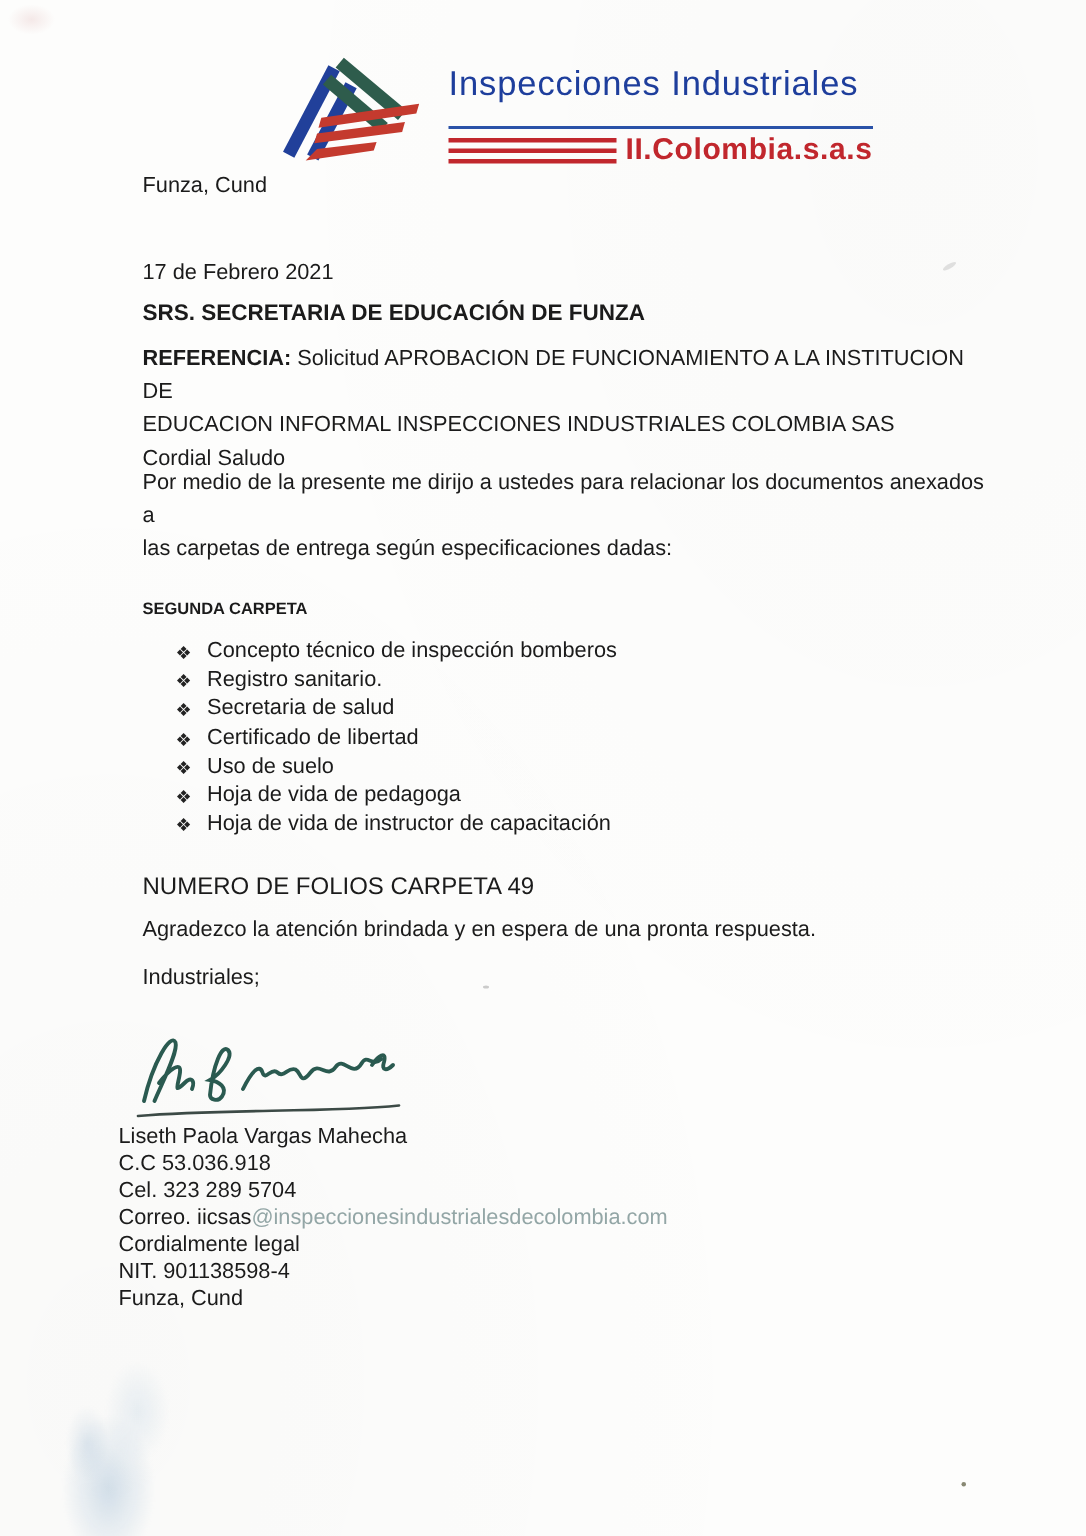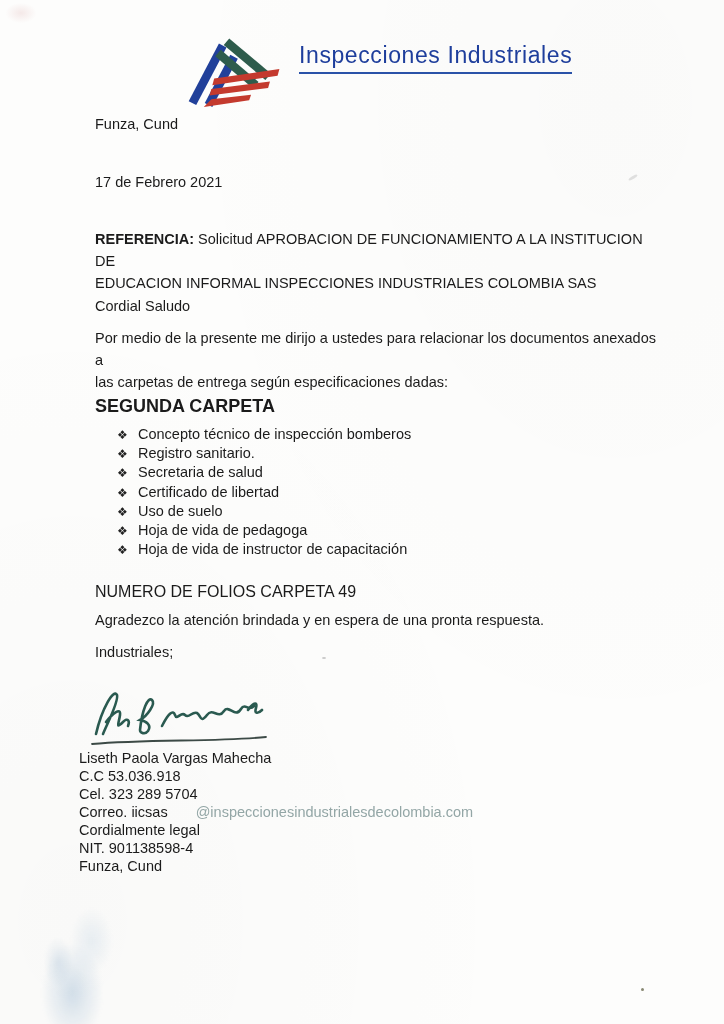--- a/index.html
+++ b/index.html
@@ -34,54 +34,54 @@
   .speck-a { position:absolute; left:641px; top:988px; width:3px; height:3px; border-radius:50%; background:#6a6a50; opacity:.8; }
   .speck-b { position:absolute; left:322px; top:657px; width:4px; height:2px; border-radius:50%; background:#9a9a9a; opacity:.5; }
   .speck-c { position:absolute; left:628px; top:176px; width:10px; height:3px; border-radius:50%; background:#c9c9c9; opacity:.55; transform:rotate(-30deg); }
 
   
   .logo { position:absolute; left:183px; top:32px; display:flex; align-items:flex-start; }
   .logo-icon { width:104px; height:78px; flex:0 0 auto; }
   .logo-text { margin-left:12px; padding-top:10px; }
   .logo-title {
     font-size:23px; letter-spacing:0.6px; color:#1e3e9c;
-    border-bottom:2px solid #2a52a8; padding-bottom:3px; white-space:nowrap;
+    border-bottom:2px solid #2a52a8; padding-bottom:15px; white-space:nowrap;
   }
   .logo-subrow { display:flex; align-items:center; margin-top:3px; }
   .red-lines { display:flex; flex-direction:column; gap:4px; width:112px; margin-right:6px; }
   .red-lines .rl { height:3px; background:#c1272d; }
   .logo-sub { font-size:20px; font-weight:bold; letter-spacing:0.4px; color:#c1272d; white-space:nowrap; }
 
   
   .tline { position:absolute; left:95px; font-size:14.5px; line-height:20px; }
   .bold  { font-weight:bold; }
   .para  { white-space:pre-line; line-height:22px; }
   .city       { top:114px; }
   .date       { top:172px; }
   .recipient  { top:199px; font-size:15px; font-weight:bold; }
   .reference  { top:228px; width:552px; }
   .greeting   { top:296px; }
-  .intro      { top:327px; width:565px; }
-  .section-title { top:396px; font-size:18px; font-weight:bold; }
+  .intro      { top:311px; width:565px; }
+  .section-title { top:396px; font-size:11px; font-weight:bold; }
 
   .checklist { position:absolute; left:117px; top:425px; list-style:none; margin:0; padding:0; }
   .checklist li { font-size:14.5px; line-height:18.2px; display:flex; }
   .checklist .bullet {
     font-family:"DejaVu Sans", sans-serif;
     font-size:12px; width:21px; flex:0 0 auto; padding-top:1px; color:#222;
   }
   .folios  { top:582px; font-size:16px; }
   .thanks  { top:610px;text-align:center; }
   .closing { top:642px; }
 
   
   .signature-svg { position:absolute; left:88px; top:684px; }
   .sig-block { position:absolute; left:79px; top:749px; font-size:14.5px; line-height:18px; }
   .sig-block div { margin:0; }
-  .email-domain { color:#93a6a6;margin-left:28px; }
+  .email-domain { color:#93a6a6; }
 </style>
 </head>
 <body>
 
 <div class="page">
 
   <div class="smudge-blue"></div>
   <div class="mark-topleft"></div>
   <div class="speck-a"></div>
   <div class="speck-b"></div>
@@ -92,25 +92,34 @@
       <line x1="10" y1="74" x2="42" y2="13" stroke="#21409a" stroke-width="9"></line>
       <line x1="27" y1="76" x2="54" y2="25" stroke="#21409a" stroke-width="9"></line>
       <line x1="46" y1="9" x2="90" y2="46" stroke="#2e5c4c" stroke-width="9"></line>
       <line x1="37" y1="21" x2="77" y2="55" stroke="#2e5c4c" stroke-width="9"></line>
       <polygon points="33,48 102,38 100,45 31,55" fill="#c43a2e"></polygon>
       <polygon points="30,59 92,51 90,58 28,66" fill="#c43a2e"></polygon>
       <polygon points="30,70 72,65 70,71 22,78" fill="#c43a2e"></polygon>
     </svg>
     <div class="logo-text">
       <div class="logo-title">Inspecciones Industriales</div>
+      <div class="logo-subrow">
+        <div class="red-lines">
+          <div class="rl"></div>
+            <div class="rl"></div>
+            <div class="rl"></div>
+        </div>
+        <div class="logo-sub">II.Colombia.s.a.s</div>
+      </div>
     </div>
   </div>
 
   <div class="tline city">Funza, Cund</div>
   <div class="tline date">17 de Febrero 2021</div>
+  <div class="tline recipient">SRS. SECRETARIA DE EDUCACIÓN DE FUNZA</div>
 
   <div class="tline reference para"><span class="bold">REFERENCIA:</span><span> Solicitud APROBACION DE FUNCIONAMIENTO A LA INSTITUCION DE
 EDUCACION INFORMAL INSPECCIONES INDUSTRIALES COLOMBIA SAS</span></div>
 
   <div class="tline greeting">Cordial Saludo</div>
   <div class="tline intro para">Por medio de la presente me dirijo a ustedes para relacionar los documentos anexados a
 las carpetas de entrega según especificaciones dadas:</div>
   <div class="tline section-title">SEGUNDA CARPETA</div>
 
   <ul class="checklist">

